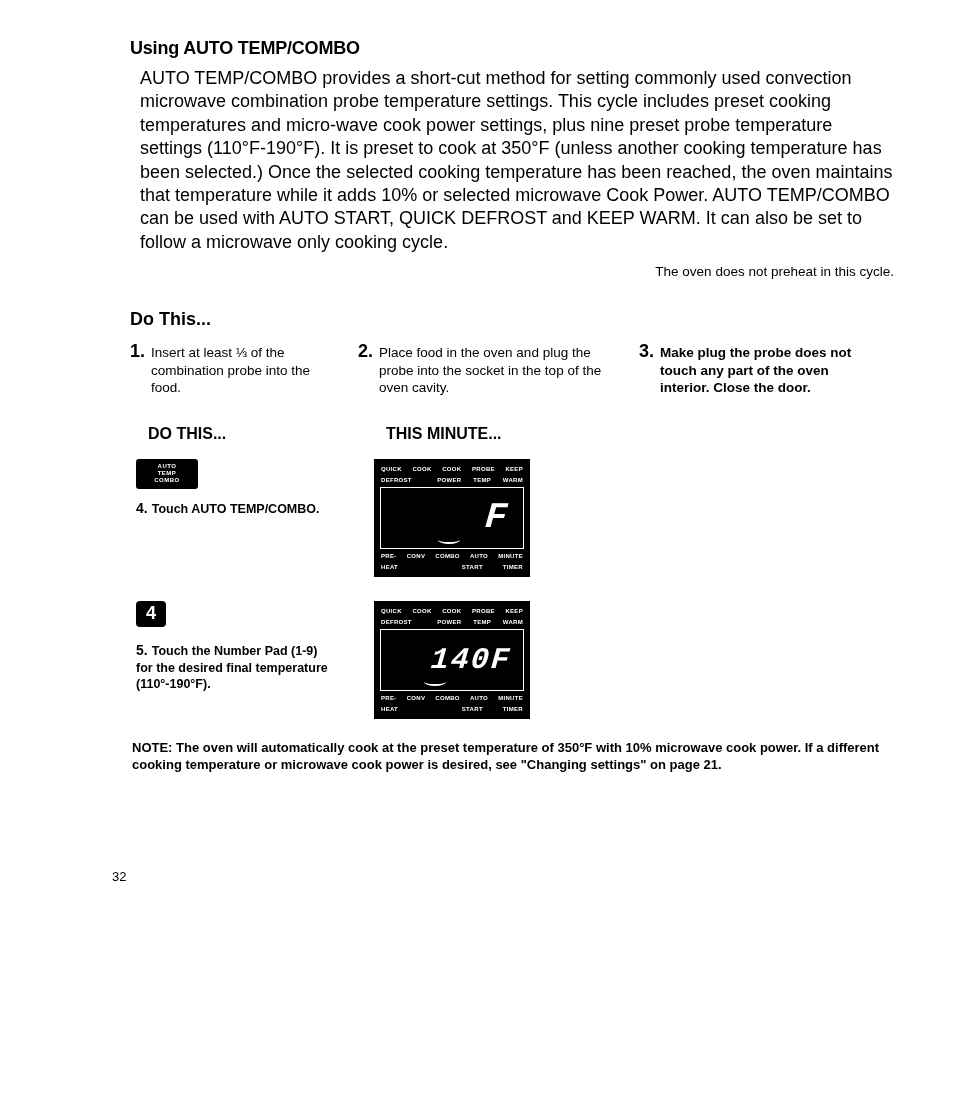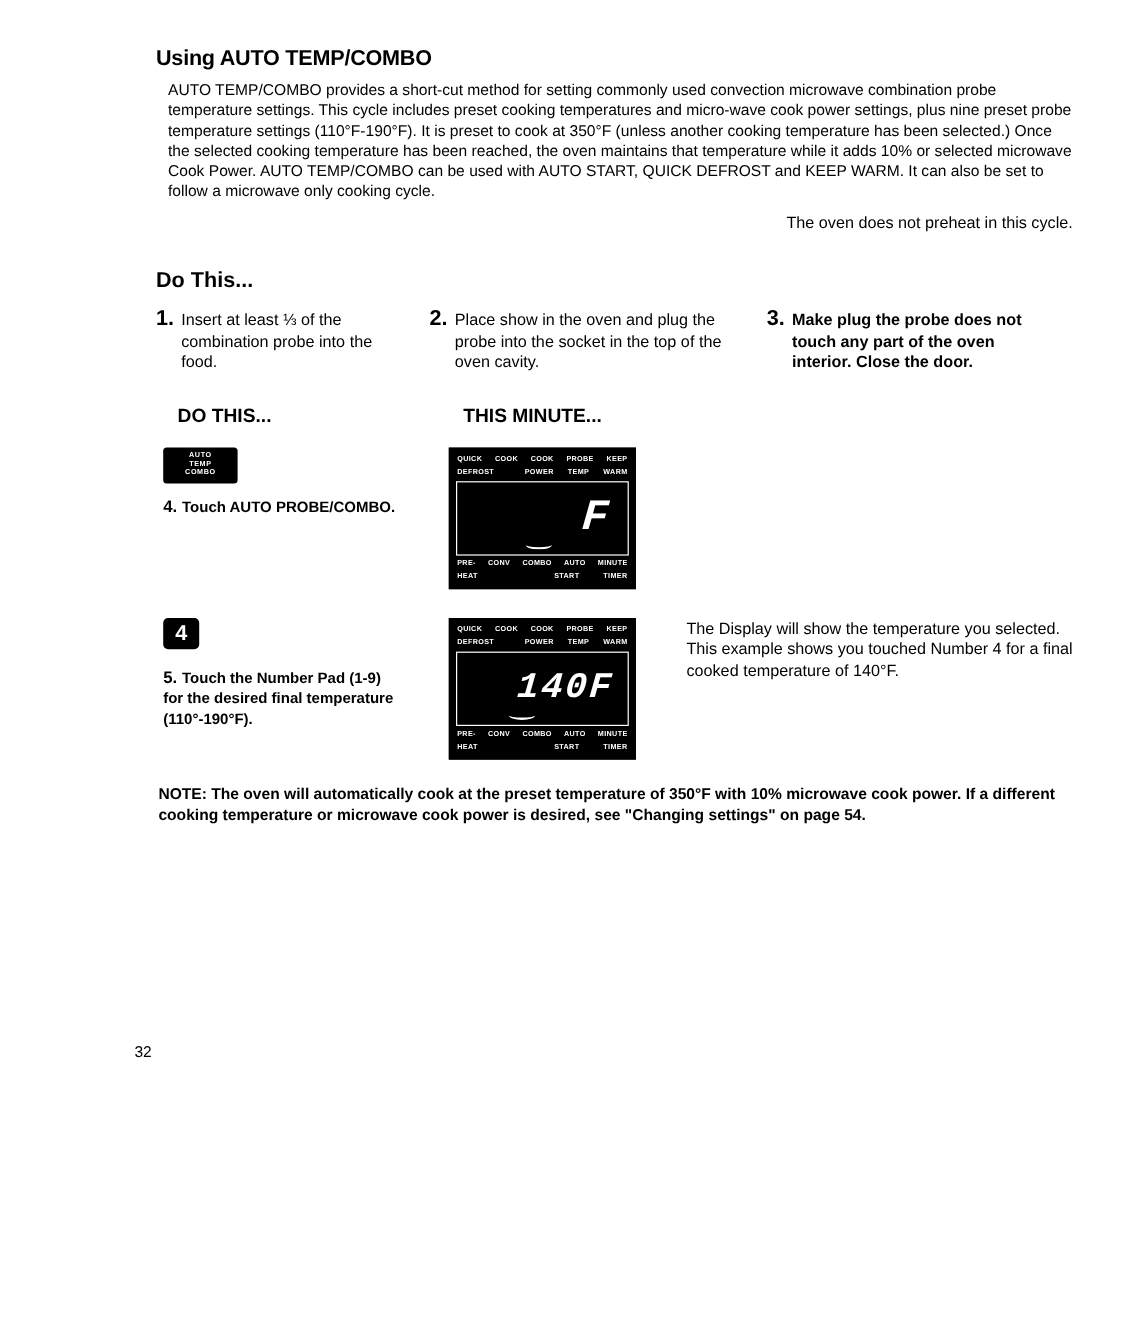--- a/index.html
+++ b/index.html
@@ -16,21 +16,21 @@
     padding: 38px 60px 20px 130px;
     position: relative;
   }
   .h1 {
     font-size: 18px;
     font-weight: 900;
     margin: 0 0 8px 0;
     letter-spacing: -0.2px;
   }
   .intro {
-    font-size: 13px;
+    font-size: 18px;
     line-height: 1.3;
     margin: 0 0 10px 10px;
     max-width: 770px;
   }
   .intro2 {
     font-size: 13.5px;
     line-height: 1.25;
     margin: 0 0 18px 10px;
     text-align: right;
   }
@@ -195,42 +195,42 @@
 
   <div class="h2">Do This...</div>
 
   <div class="steps-row">
     <div class="step step-a">
       <div class="step-num">1.</div>
       <div class="step-body">Insert at least ⅓ of the combination probe into the food.</div>
     </div>
     <div class="step step-b">
       <div class="step-num">2.</div>
-      <div class="step-body">Place show in the oven and plug the probe into the socket in the top of the oven cavity.</div>
+      <div class="step-body">Place food in the oven and plug the probe into the socket in the top of the oven cavity.</div>
     </div>
     <div class="step step-c">
       <div class="step-num bold">3.</div>
       <div class="step-body bold">Make plug the probe does not touch any part of the oven interior. Close the door.</div>
     </div>
   </div>
 
   <div class="two-head">
     <div class="colh" style="width:238px">DO THIS...</div>
     <div class="colh">THIS MINUTE...</div>
   </div>
 
   <div class="grid-row">
     <div class="col-left">
       <div class="btn-auto">
         <span>AUTO</span>
         <span>TEMP</span>
         <span>COMBO</span>
       </div>
       <div class="step-text bold">
-        <span class="num">4.</span><span>Touch AUTO PROBE/COMBO.</span>
+        <span class="num">4.</span><span>Touch AUTO TEMP/COMBO.</span>
       </div>
     </div>
     <div class="col-mid">
       <div class="display-panel">
         <div class="display-top">
           <span>QUICK</span>
           <span>COOK</span>
           <span>COOK</span>
           <span>PROBE</span>
           <span>KEEP</span>
@@ -300,19 +300,18 @@
         </div>
         <div class="display-bot" style="padding-top:0">
           <span>HEAT</span>
           <span>&nbsp;</span>
           <span>&nbsp;</span>
           <span>START</span>
           <span>TIMER</span>
         </div>
       </div>
     </div>
-    <div class="col-right">The Display will show the temperature you selected. This example shows you touched Number 4 for a final cooked temperature of 140°F.</div>
   </div>
 
-  <p class="note">NOTE: The oven will automatically cook at the preset temperature of 350°F with 10% microwave cook power. If a different cooking temperature or microwave cook power is desired, see "Changing settings" on page 54.</p>
+  <p class="note">NOTE: The oven will automatically cook at the preset temperature of 350°F with 10% microwave cook power. If a different cooking temperature or microwave cook power is desired, see "Changing settings" on page 21.</p>
 
   <div class="page-num">32</div>
 </div>
 
 </body></html>

